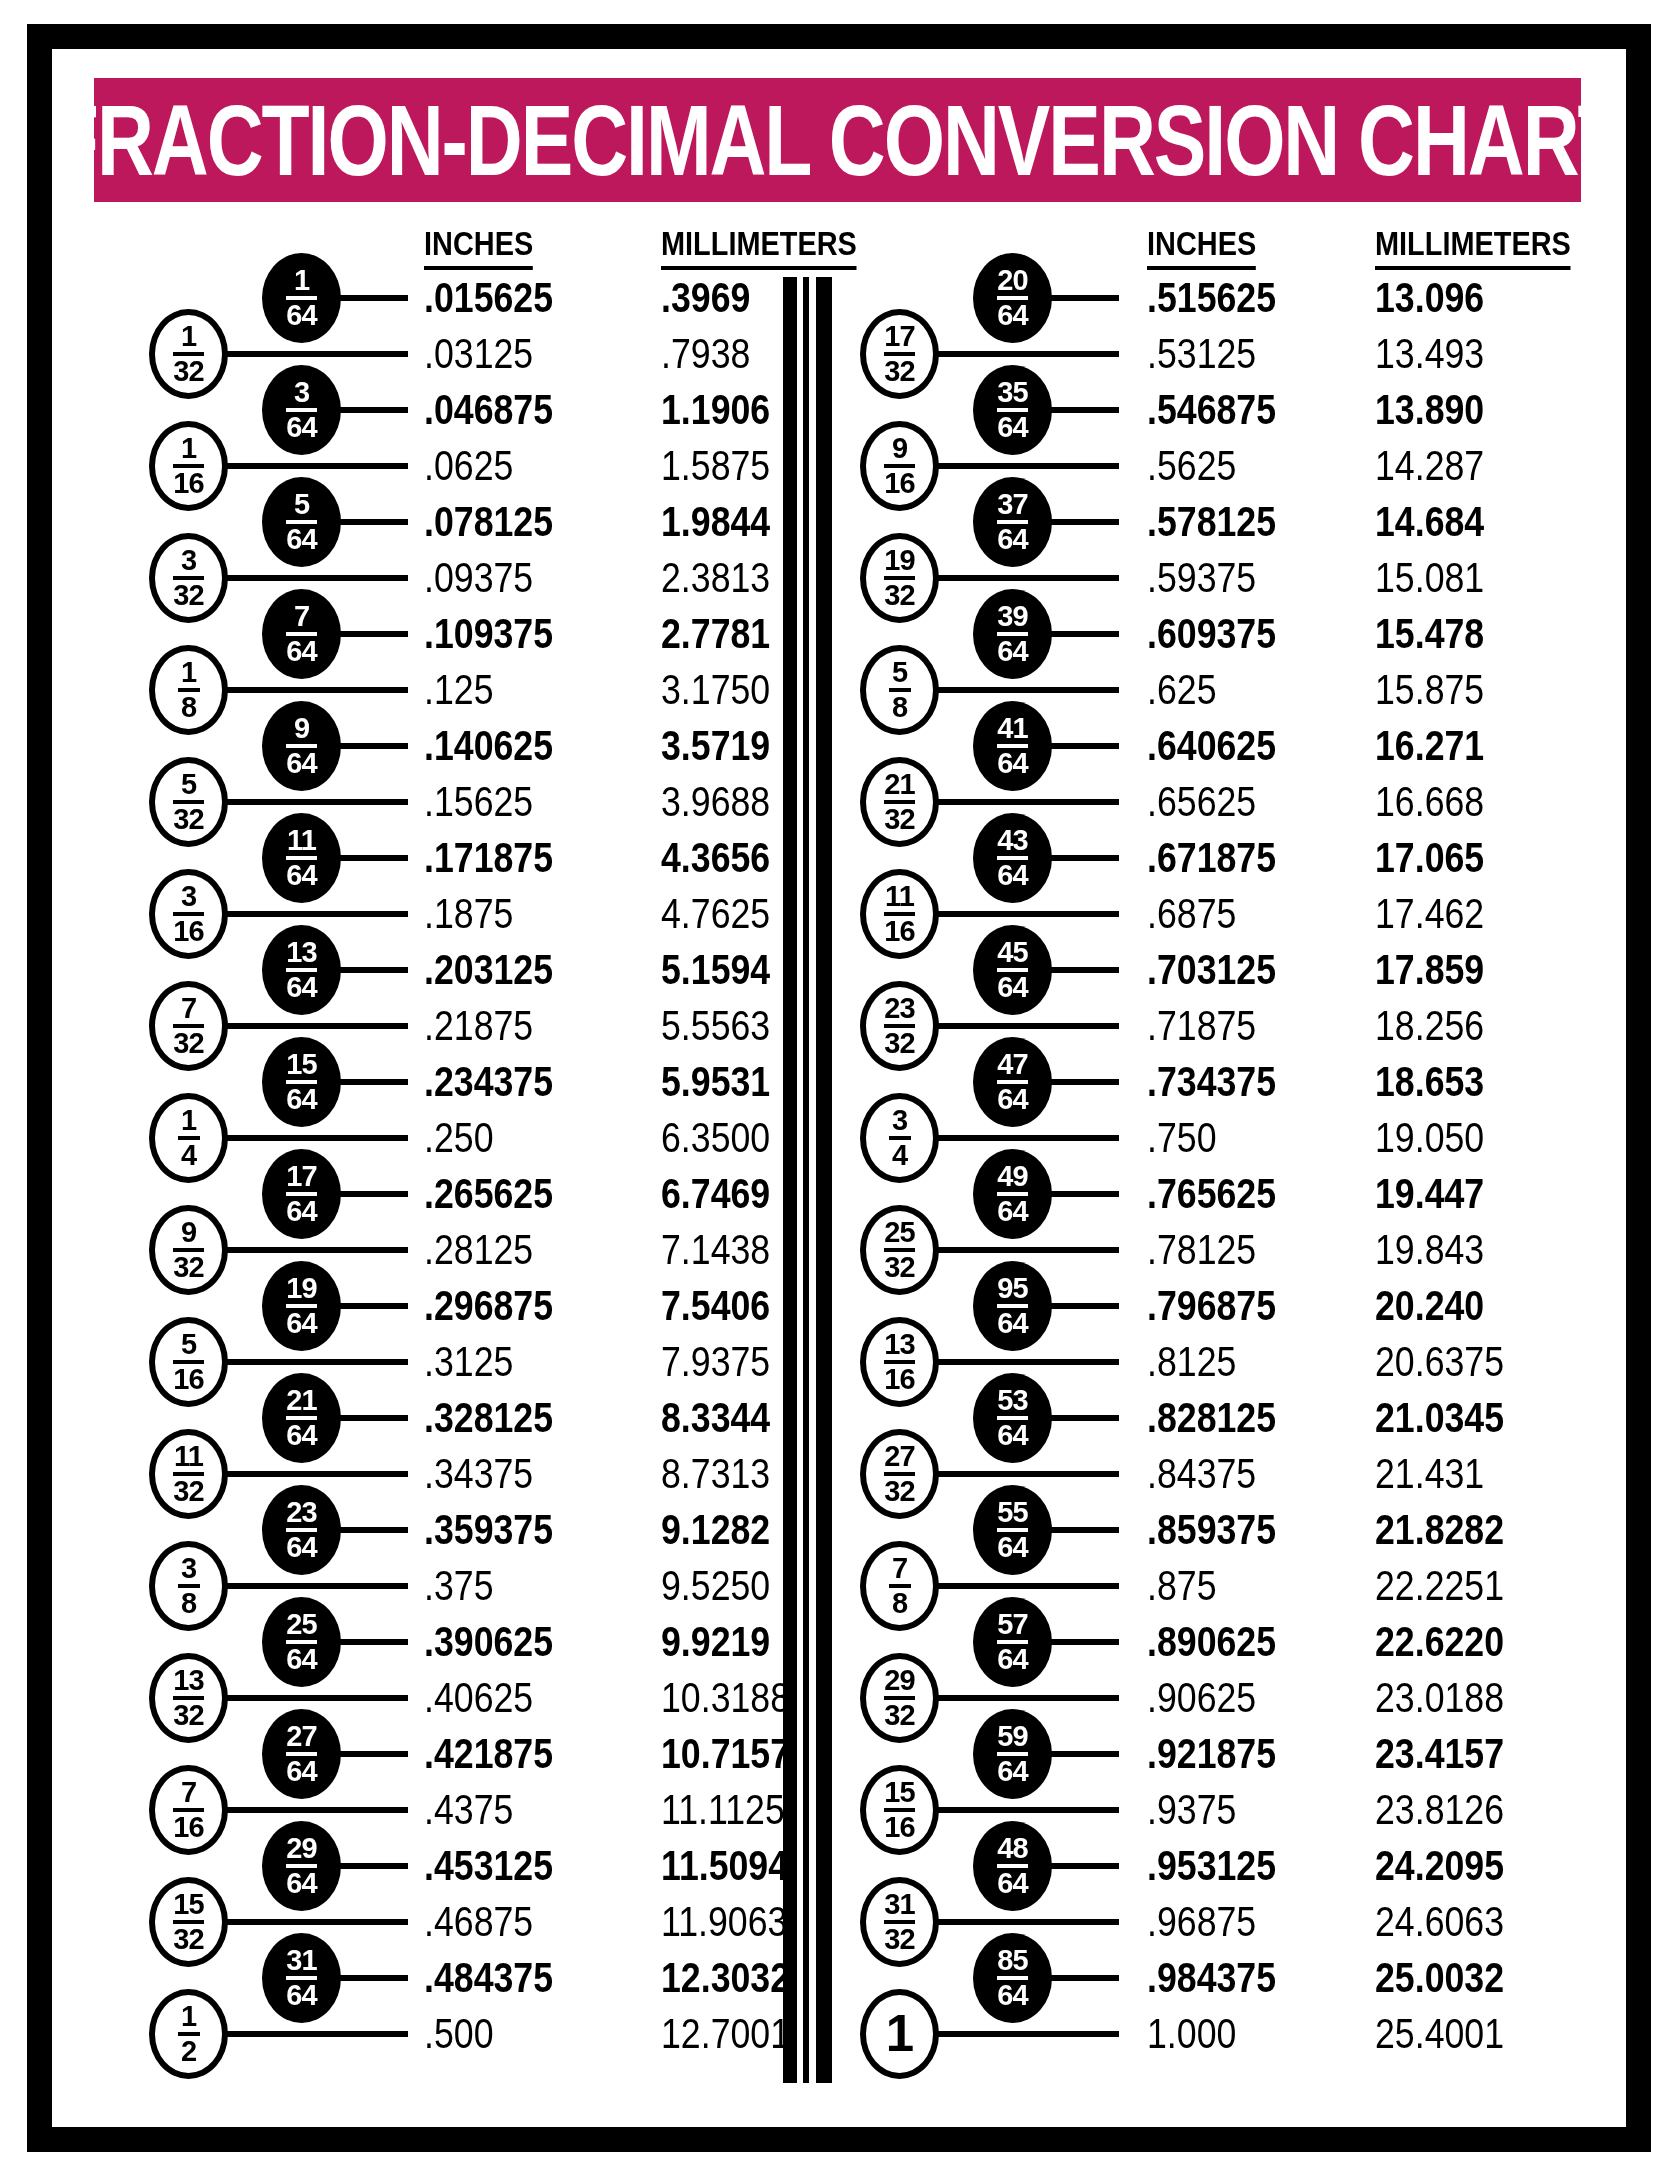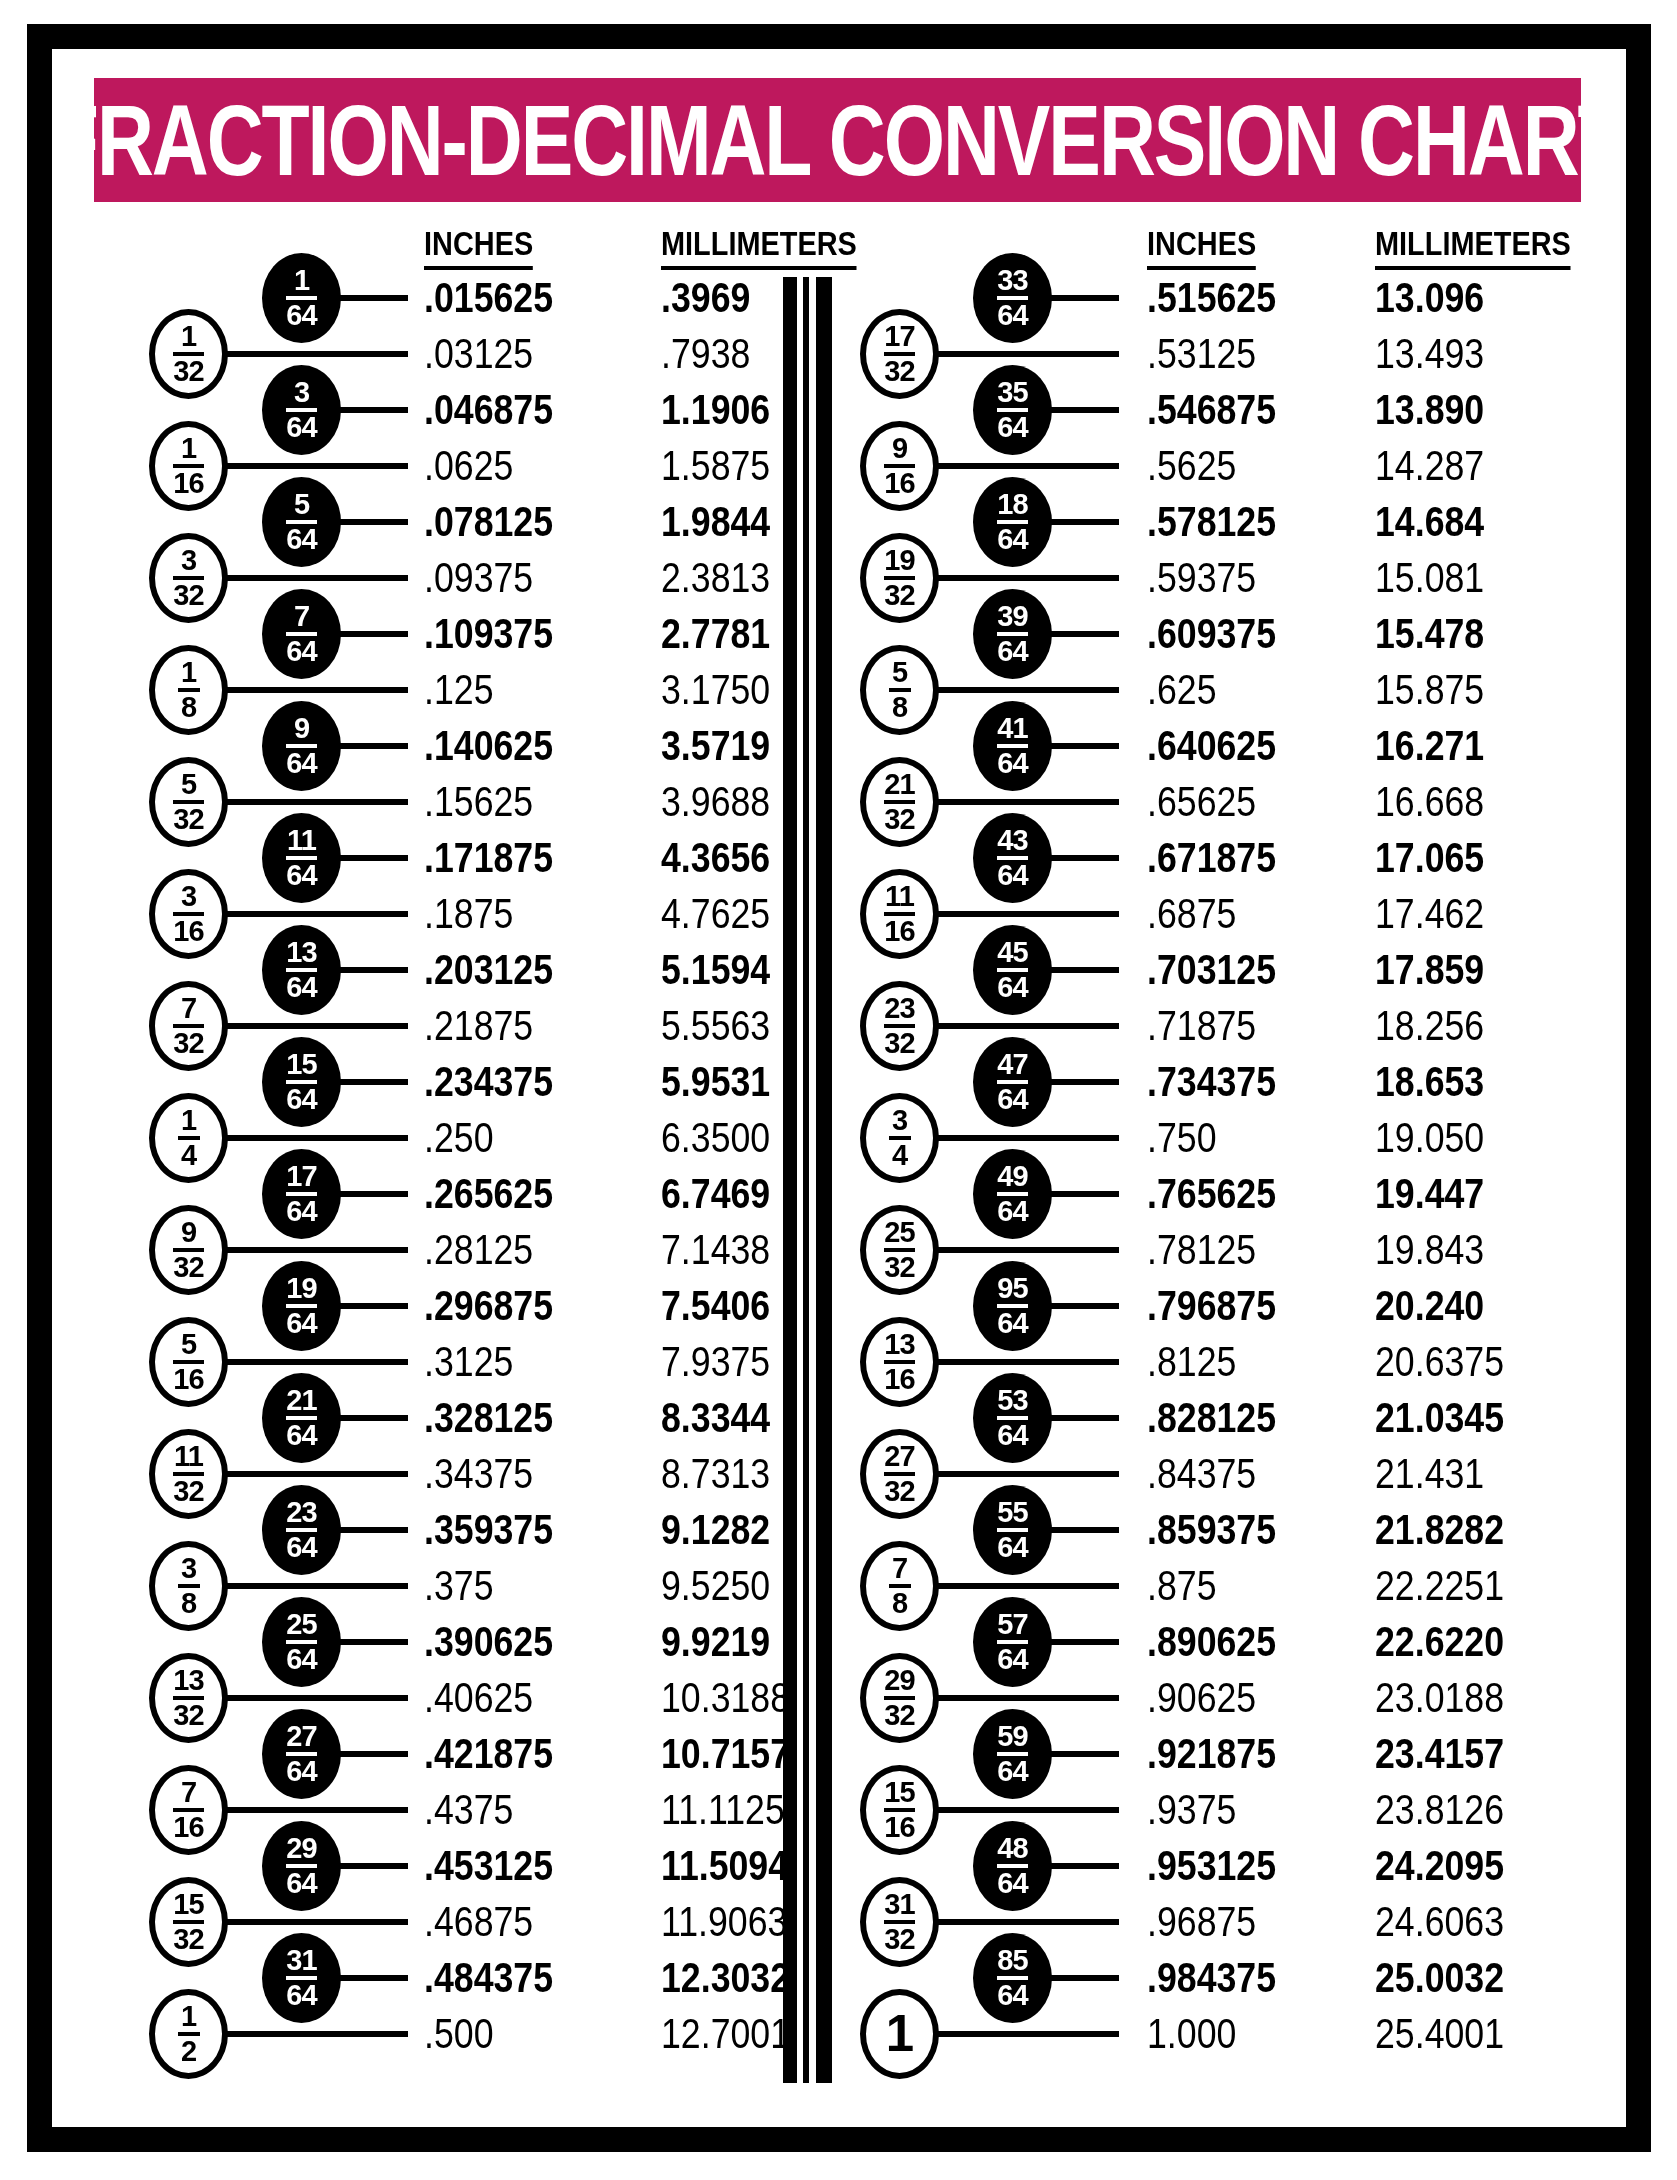--- a/index.html
+++ b/index.html
@@ -411,21 +411,21 @@
   </div>
 
   <div class="divider"></div>
 
   <div class="half half-right">
     <div class="col-header hdr-inches">INCHES</div>
     <div class="col-header hdr-mm">MILLIMETERS</div>
     <div>
         <div class="row row-dark">
           <div class="circle">
-            <div class="fnum">33</div>
+            <div class="fnum">20</div>
             <div class="fbar"></div>
             <div class="fden">64</div>
           </div>
           <div class="lead"></div>
           <div class="val val-inches">.515625</div>
           <div class="val val-mm">13.096</div>
         </div>
         <div class="row row-light">
           <div class="circle">
             <div class="fnum">17</div>
@@ -451,21 +451,21 @@
             <div class="fnum">9</div>
             <div class="fbar"></div>
             <div class="fden">16</div>
           </div>
           <div class="lead"></div>
           <div class="val val-inches">.5625</div>
           <div class="val val-mm">14.287</div>
         </div>
         <div class="row row-dark">
           <div class="circle">
-            <div class="fnum">18</div>
+            <div class="fnum">37</div>
             <div class="fbar"></div>
             <div class="fden">64</div>
           </div>
           <div class="lead"></div>
           <div class="val val-inches">.578125</div>
           <div class="val val-mm">14.684</div>
         </div>
         <div class="row row-light">
           <div class="circle">
             <div class="fnum">19</div>

